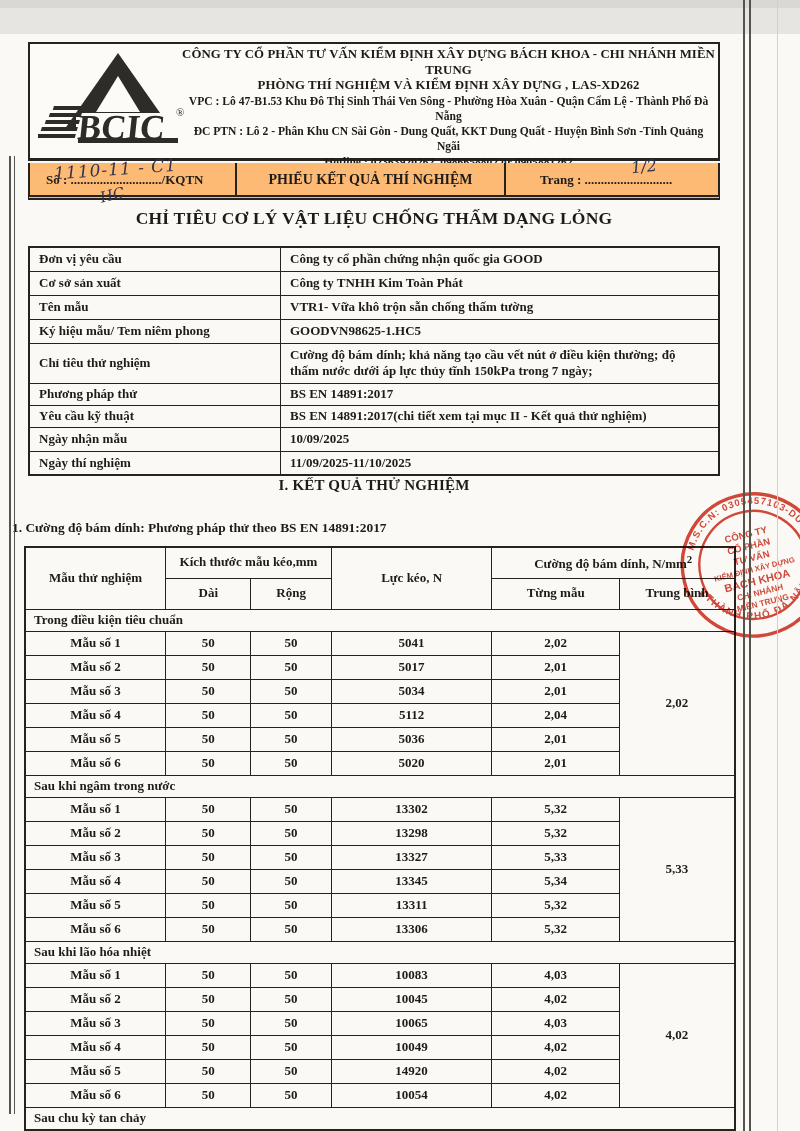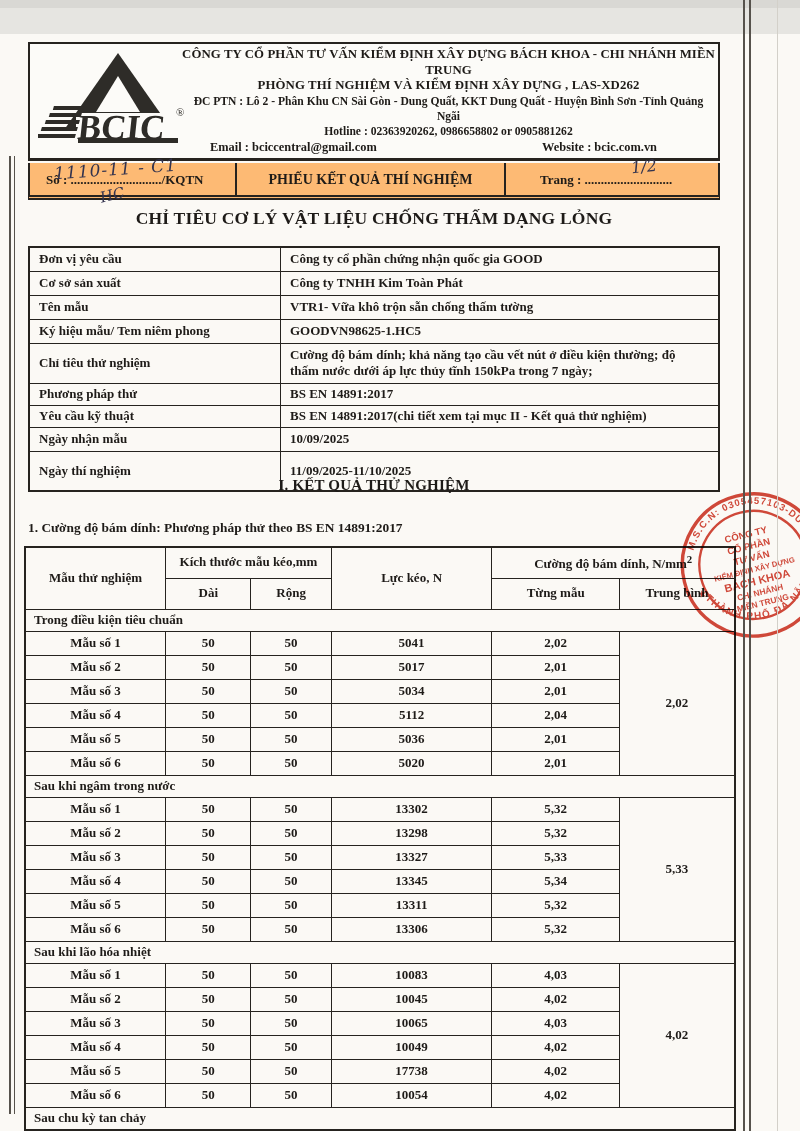--- a/index.html
+++ b/index.html
@@ -42,21 +42,21 @@
 
   
   .info-table{position:absolute;left:28px;top:246px;width:692px;border-collapse:collapse;
               border:2.5px solid #26231f;table-layout:fixed;}
   .info-table td{border:1.5px solid #26231f;font-weight:bold;font-size:13px;
                  padding:1px 23px 1px 9px;line-height:1.25;vertical-align:middle;}
   .info-table td.lbl{width:218px;}
 
   .sec-title{position:absolute;left:28px;top:477px;width:692px;text-align:center;
              font-weight:bold;font-size:15px;letter-spacing:.2px;font-family:Liberation Serif, serif;}
-  .method-line{position:absolute;left:28px;top:520px;font-weight:bold;font-size:13.4px;}
+  .method-line{position:absolute;left:12px;top:520px;font-weight:bold;font-size:13.4px;}
 
   
   .rt{position:absolute;left:24px;top:546px;width:712px;border-collapse:collapse;table-layout:fixed;
       border:2.5px solid #26231f;border-bottom:5px double #26231f;}
   .rt th,.rt td{border:1.6px solid #26231f;font-weight:bold;font-size:13px;text-align:center;
                 padding:0;line-height:1.15;vertical-align:middle;}
   .rt thead tr{height:31px;}
   .rt td.group-cell{text-align:left;padding-left:8px;height:21px;font-size:13px;}
   .rt tbody tr.data-row{height:24px;}
   .rt td.avg-cell{vertical-align:middle;}
@@ -85,20 +85,21 @@
         <rect x="26" y="77" width="36" height="4"></rect>
         <rect x="24" y="84" width="38" height="4"></rect>
       </g>
       <text x="48" y="89" font-family="Liberation Serif, DejaVu Serif, serif" font-weight="bold" font-size="35" fill="#2e2c28" transform="skewX(-6)">BCIC</text>
       <text x="138" y="66" font-size="11" fill="#2e2c28">®</text>
       <rect x="40" y="88" width="100" height="5" fill="#2e2c28"></rect>
     </svg>
     <div class="hlines">
       <div class="h-big">CÔNG TY CỔ PHẦN TƯ VẤN KIỂM ĐỊNH XÂY DỰNG BÁCH KHOA - CHI NHÁNH MIỀN TRUNG</div>
       <div class="h-big">PHÒNG THÍ NGHIỆM VÀ KIỂM ĐỊNH XÂY DỰNG , LAS-XD262</div>
+      <div class="h-small">VPC : Lô 47-B1.53 Khu Đô Thị Sinh Thái Ven Sông - Phường Hòa Xuân - Quận Cẩm Lệ - Thành Phố Đà Nẵng</div>
       <div class="h-small">ĐC PTN : Lô 2 - Phân Khu CN Sài Gòn - Dung Quất, KKT Dung Quất - Huyện Bình Sơn -Tỉnh Quảng Ngãi</div>
       <div class="h-small">Hotline :   02363920262, 0986658802 or 0905881262</div>
       <div class="h-contact">
         <span>Email : bciccentral@gmail.com</span>
         <span>Website : bcic.com.vn</span>
       </div>
     </div>
   </div>
 
   <div class="ref-row">
@@ -139,21 +140,21 @@
           <td>BS EN 14891:2017</td>
         </tr>
         <tr style="height: 22px;">
           <td class="lbl">Yêu cầu kỹ thuật</td>
           <td>BS EN 14891:2017(chi tiết xem tại mục II - Kết quả thử nghiệm)</td>
         </tr>
         <tr style="height: 24px;">
           <td class="lbl">Ngày nhận mẫu</td>
           <td>10/09/2025</td>
         </tr>
-        <tr style="height: 40px;">
+        <tr style="height: 24px;">
           <td class="lbl">Ngày thí nghiệm</td>
           <td>11/09/2025-11/10/2025</td>
         </tr>
       </tbody>
   </table>
 
   <div class="sec-title">I. KẾT QUẢ THỬ NGHIỆM</div>
   <div class="method-line">1. Cường độ bám dính: Phương pháp thử theo BS EN 14891:2017</div>
 
   <table class="rt">
@@ -303,21 +304,21 @@
           <td>Mẫu số 4</td>
           <td>50</td>
           <td>50</td>
           <td>10049</td>
           <td>4,02</td>
         </tr>
         <tr class="data-row">
           <td>Mẫu số 5</td>
           <td>50</td>
           <td>50</td>
-          <td>17738</td>
+          <td>14920</td>
           <td>4,02</td>
         </tr>
         <tr class="data-row">
           <td>Mẫu số 6</td>
           <td>50</td>
           <td>50</td>
           <td>10054</td>
           <td>4,02</td>
         </tr>
         <tr>

